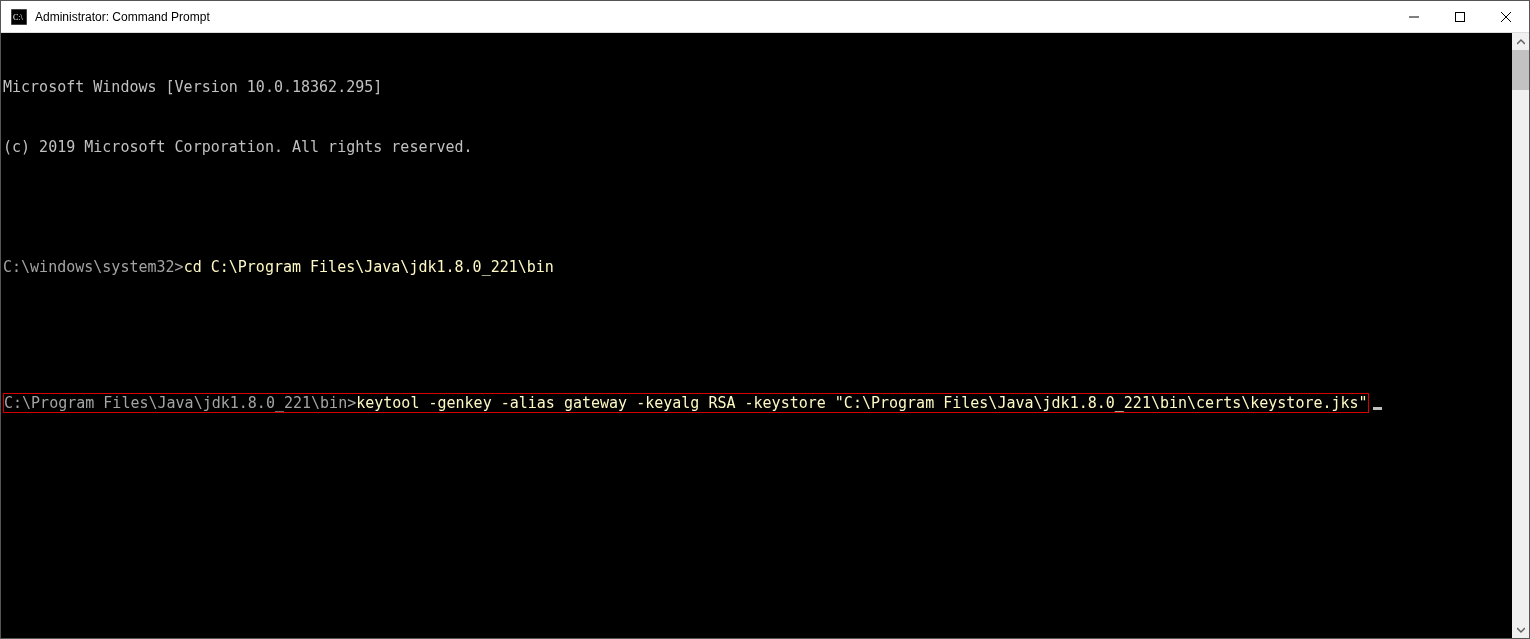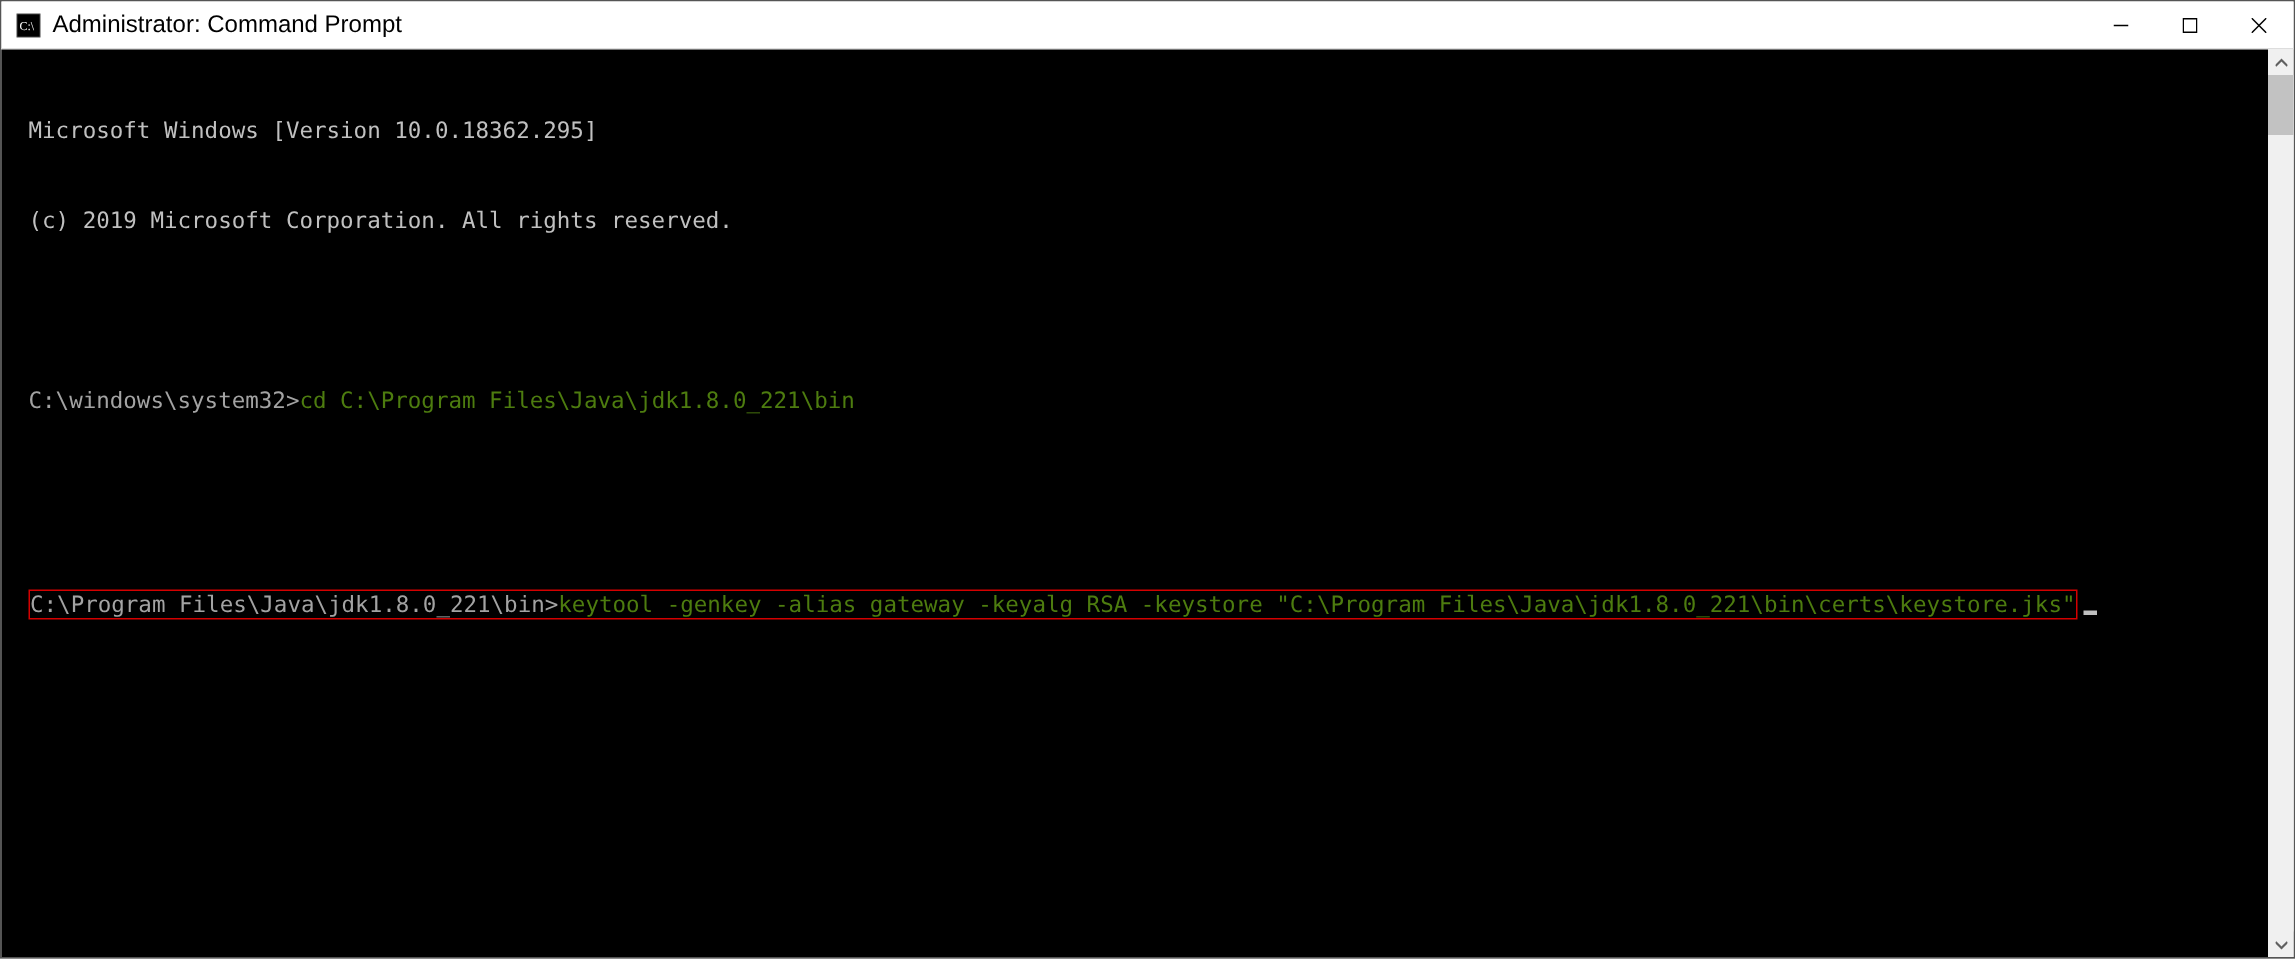--- a/index.html
+++ b/index.html
@@ -4,31 +4,31 @@
   <style>
     * { margin: 0; padding: 0; box-sizing: border-box; }
     html, body { width: 1530px; height: 639px; overflow: hidden; font-family: "Segoe UI", Tahoma, sans-serif; background: #fff; }
 
     .window { width: 1530px; height: 639px; display: flex; flex-direction: column; border: 1px solid #555; background: #fff; }
 
     
     .titlebar { height: 32px; background: #fff; display: flex; align-items: center; border-bottom: 1px solid #ddd; }
     .titlebar .app-icon { width: 16px; height: 16px; margin: 0 8px 0 10px; display: flex; align-items: center; justify-content: center; }
     .titlebar .app-icon svg { width: 16px; height: 16px; }
-    .titlebar .title { font-size: 16px; color: #000; flex: 0 0 auto; }
+    .titlebar .title { font-size: 12px; color: #000; flex: 0 0 auto; }
     .titlebar .spacer { flex: 1 1 auto; }
     .winbtn { width: 46px; height: 32px; display: flex; align-items: center; justify-content: center; color: #000; }
     .winbtn svg { width: 10px; height: 10px; }
 
     
     .client { flex: 1 1 auto; display: flex; flex-direction: row; min-height: 0; }
-    .terminal { flex: 1 1 auto; background: #000; color: #c0c0c0; font-family: Consolas, "Lucida Console", monospace; font-size: 15px; line-height: 20px; padding: 4px 0 0 18px; white-space: pre; overflow: hidden; letter-spacing: 0; }
+    .terminal { flex: 1 1 auto; background: #000; color: #c0c0c0; font-family: Consolas, "Lucida Console", monospace; font-size: 15px; line-height: 20px; padding: 4px 0 0 2px; white-space: pre; overflow: hidden; letter-spacing: 0; }
     .terminal .line { height: 20px; }
     .terminal .prompt { color: #a3a3a3; }
-    .terminal .cmd { color: #4d7c0f; }
+    .terminal .cmd { color: #fef9c3; }
     .terminal .highlight-line { display: inline-block; }
     .terminal .redbox { border: 1px solid #d40000; padding: 0; display: inline-block; line-height: 18px; margin-top: 16px; }
     .terminal .cursor { display: inline-block; width: 9px; height: 3px; background: #c0c0c0; vertical-align: -2px; margin-left: 4px; }
 
     
     .vscroll { width: 17px; background: #f0f0f0; display: flex; flex-direction: column; }
     .vscroll .arrow { height: 17px; display: flex; align-items: center; justify-content: center; color: #555; }
     .vscroll .arrow svg { width: 8px; height: 8px; }
     .vscroll .track { flex: 1 1 auto; position: relative; background: #f0f0f0; }
     .vscroll .thumb { position: absolute; left: 0; right: 0; top: 0; height: 40px; background: #c2c2c2; }

